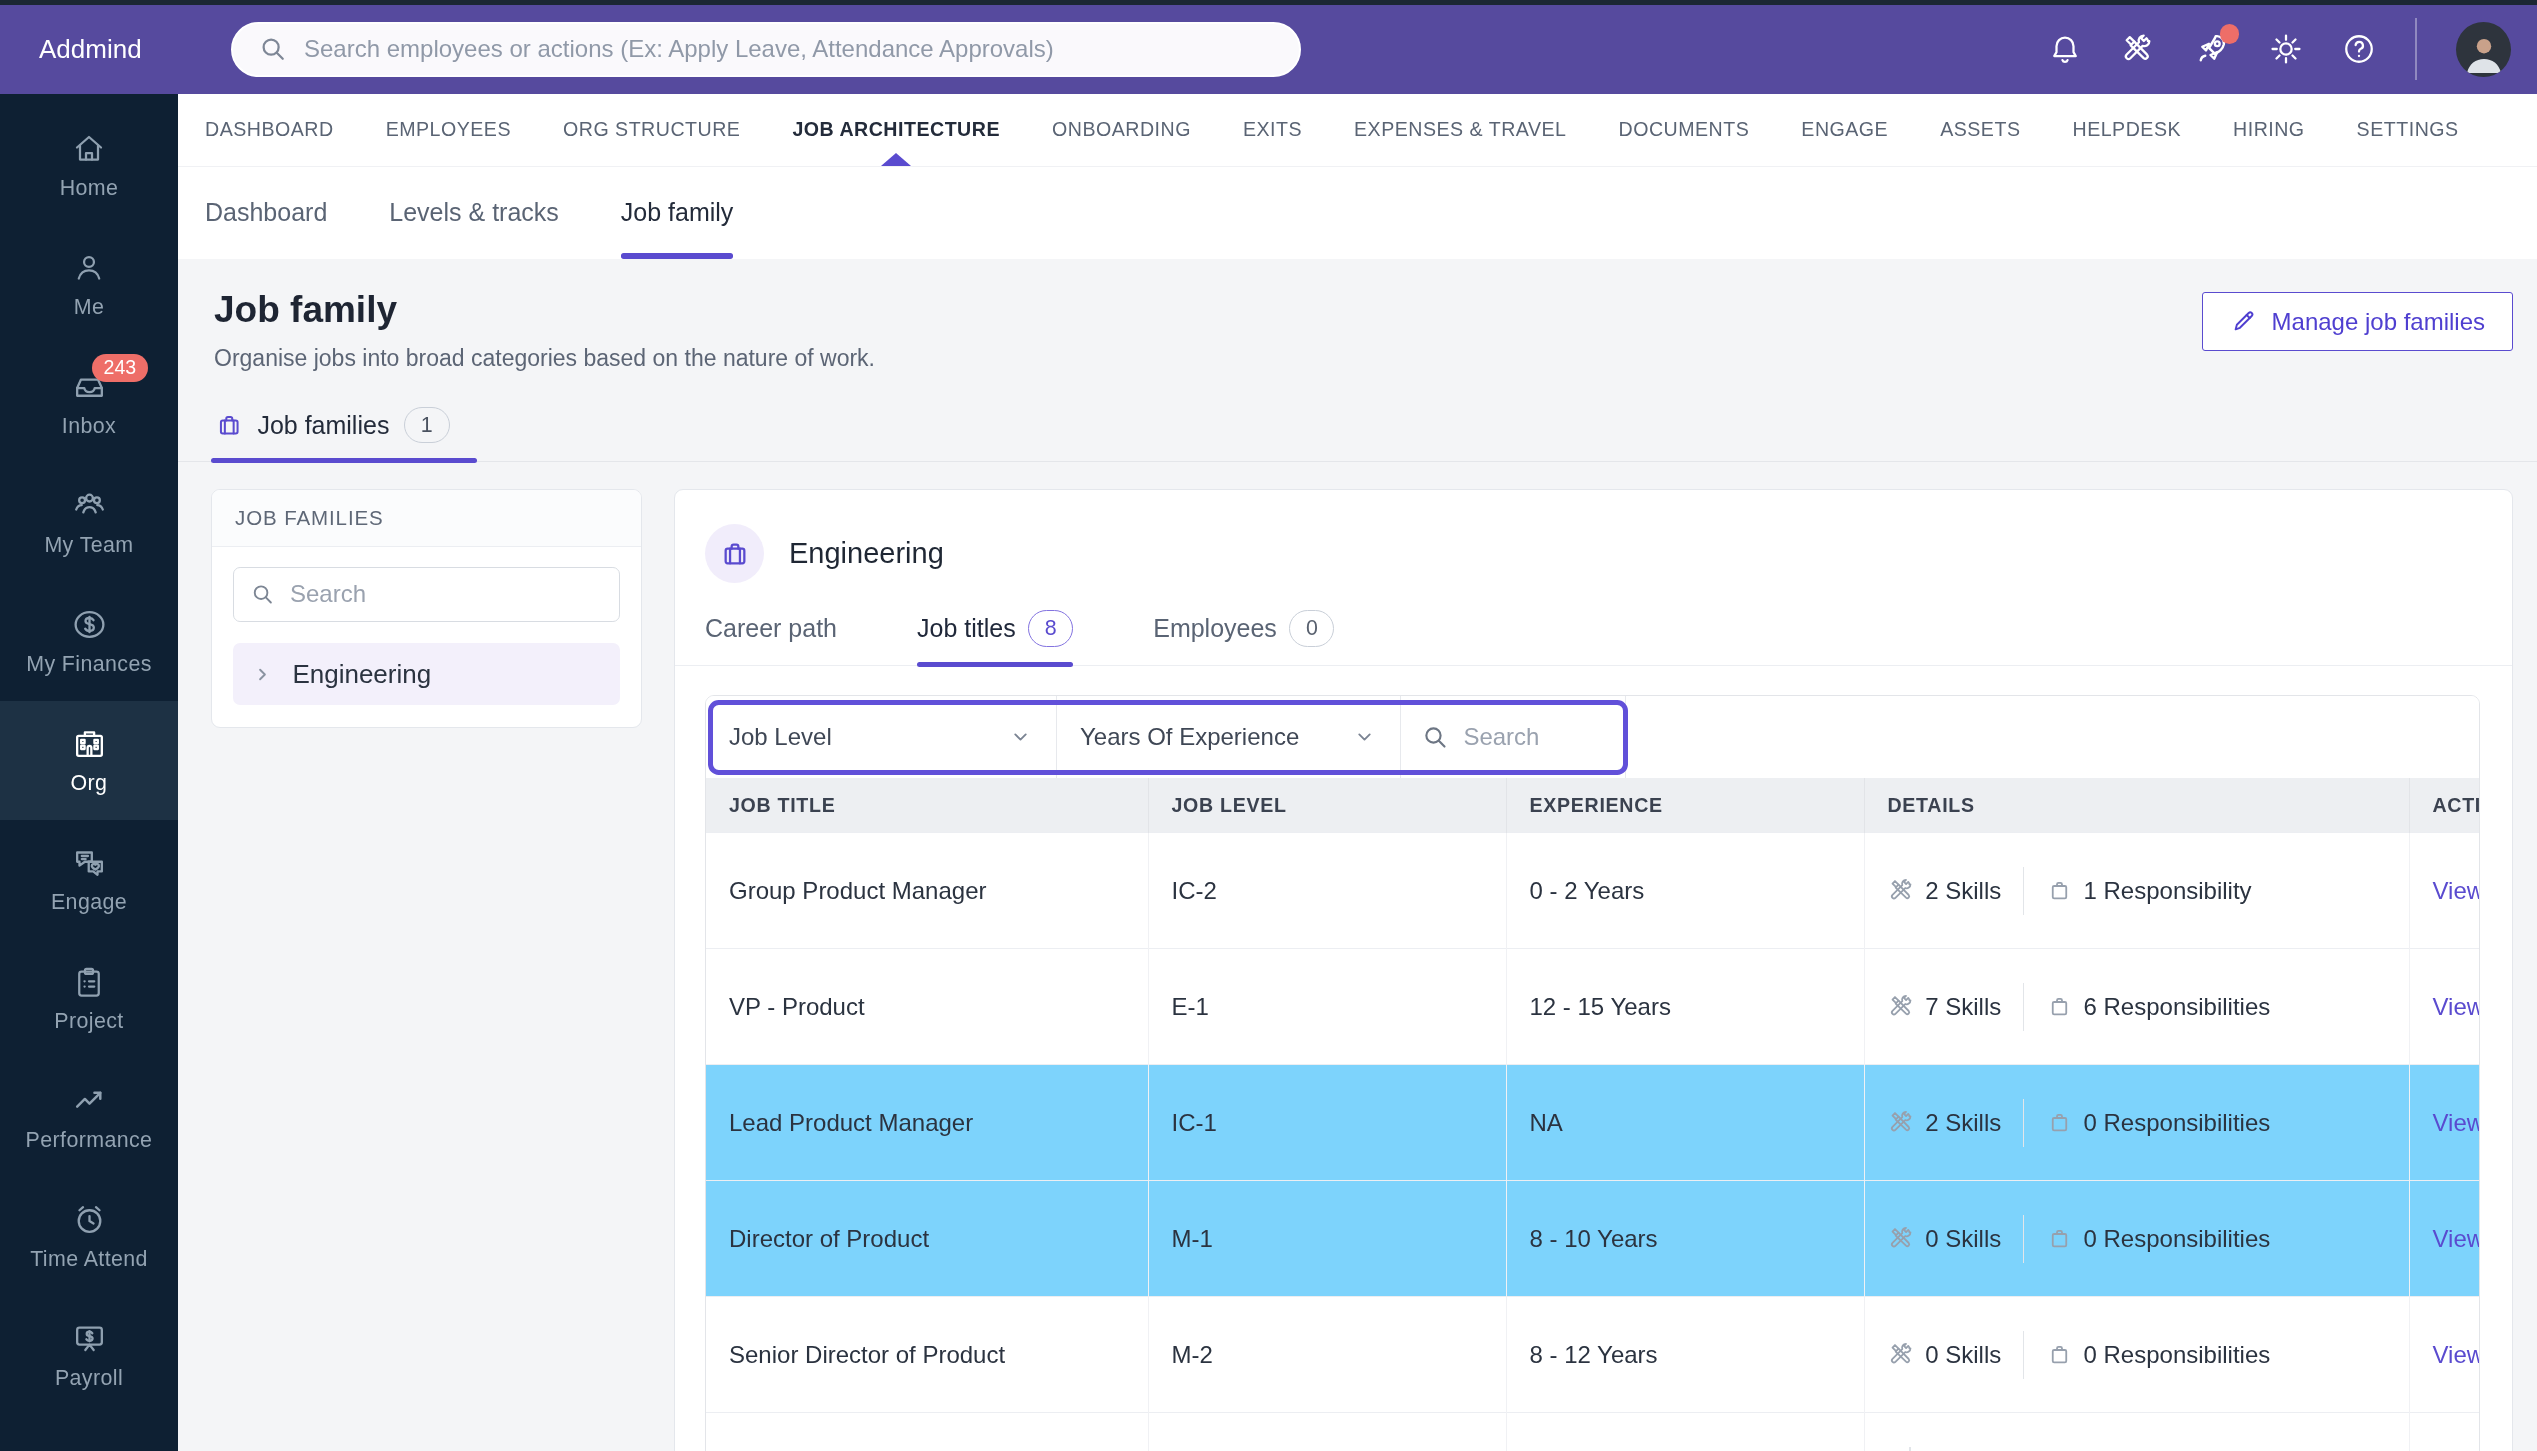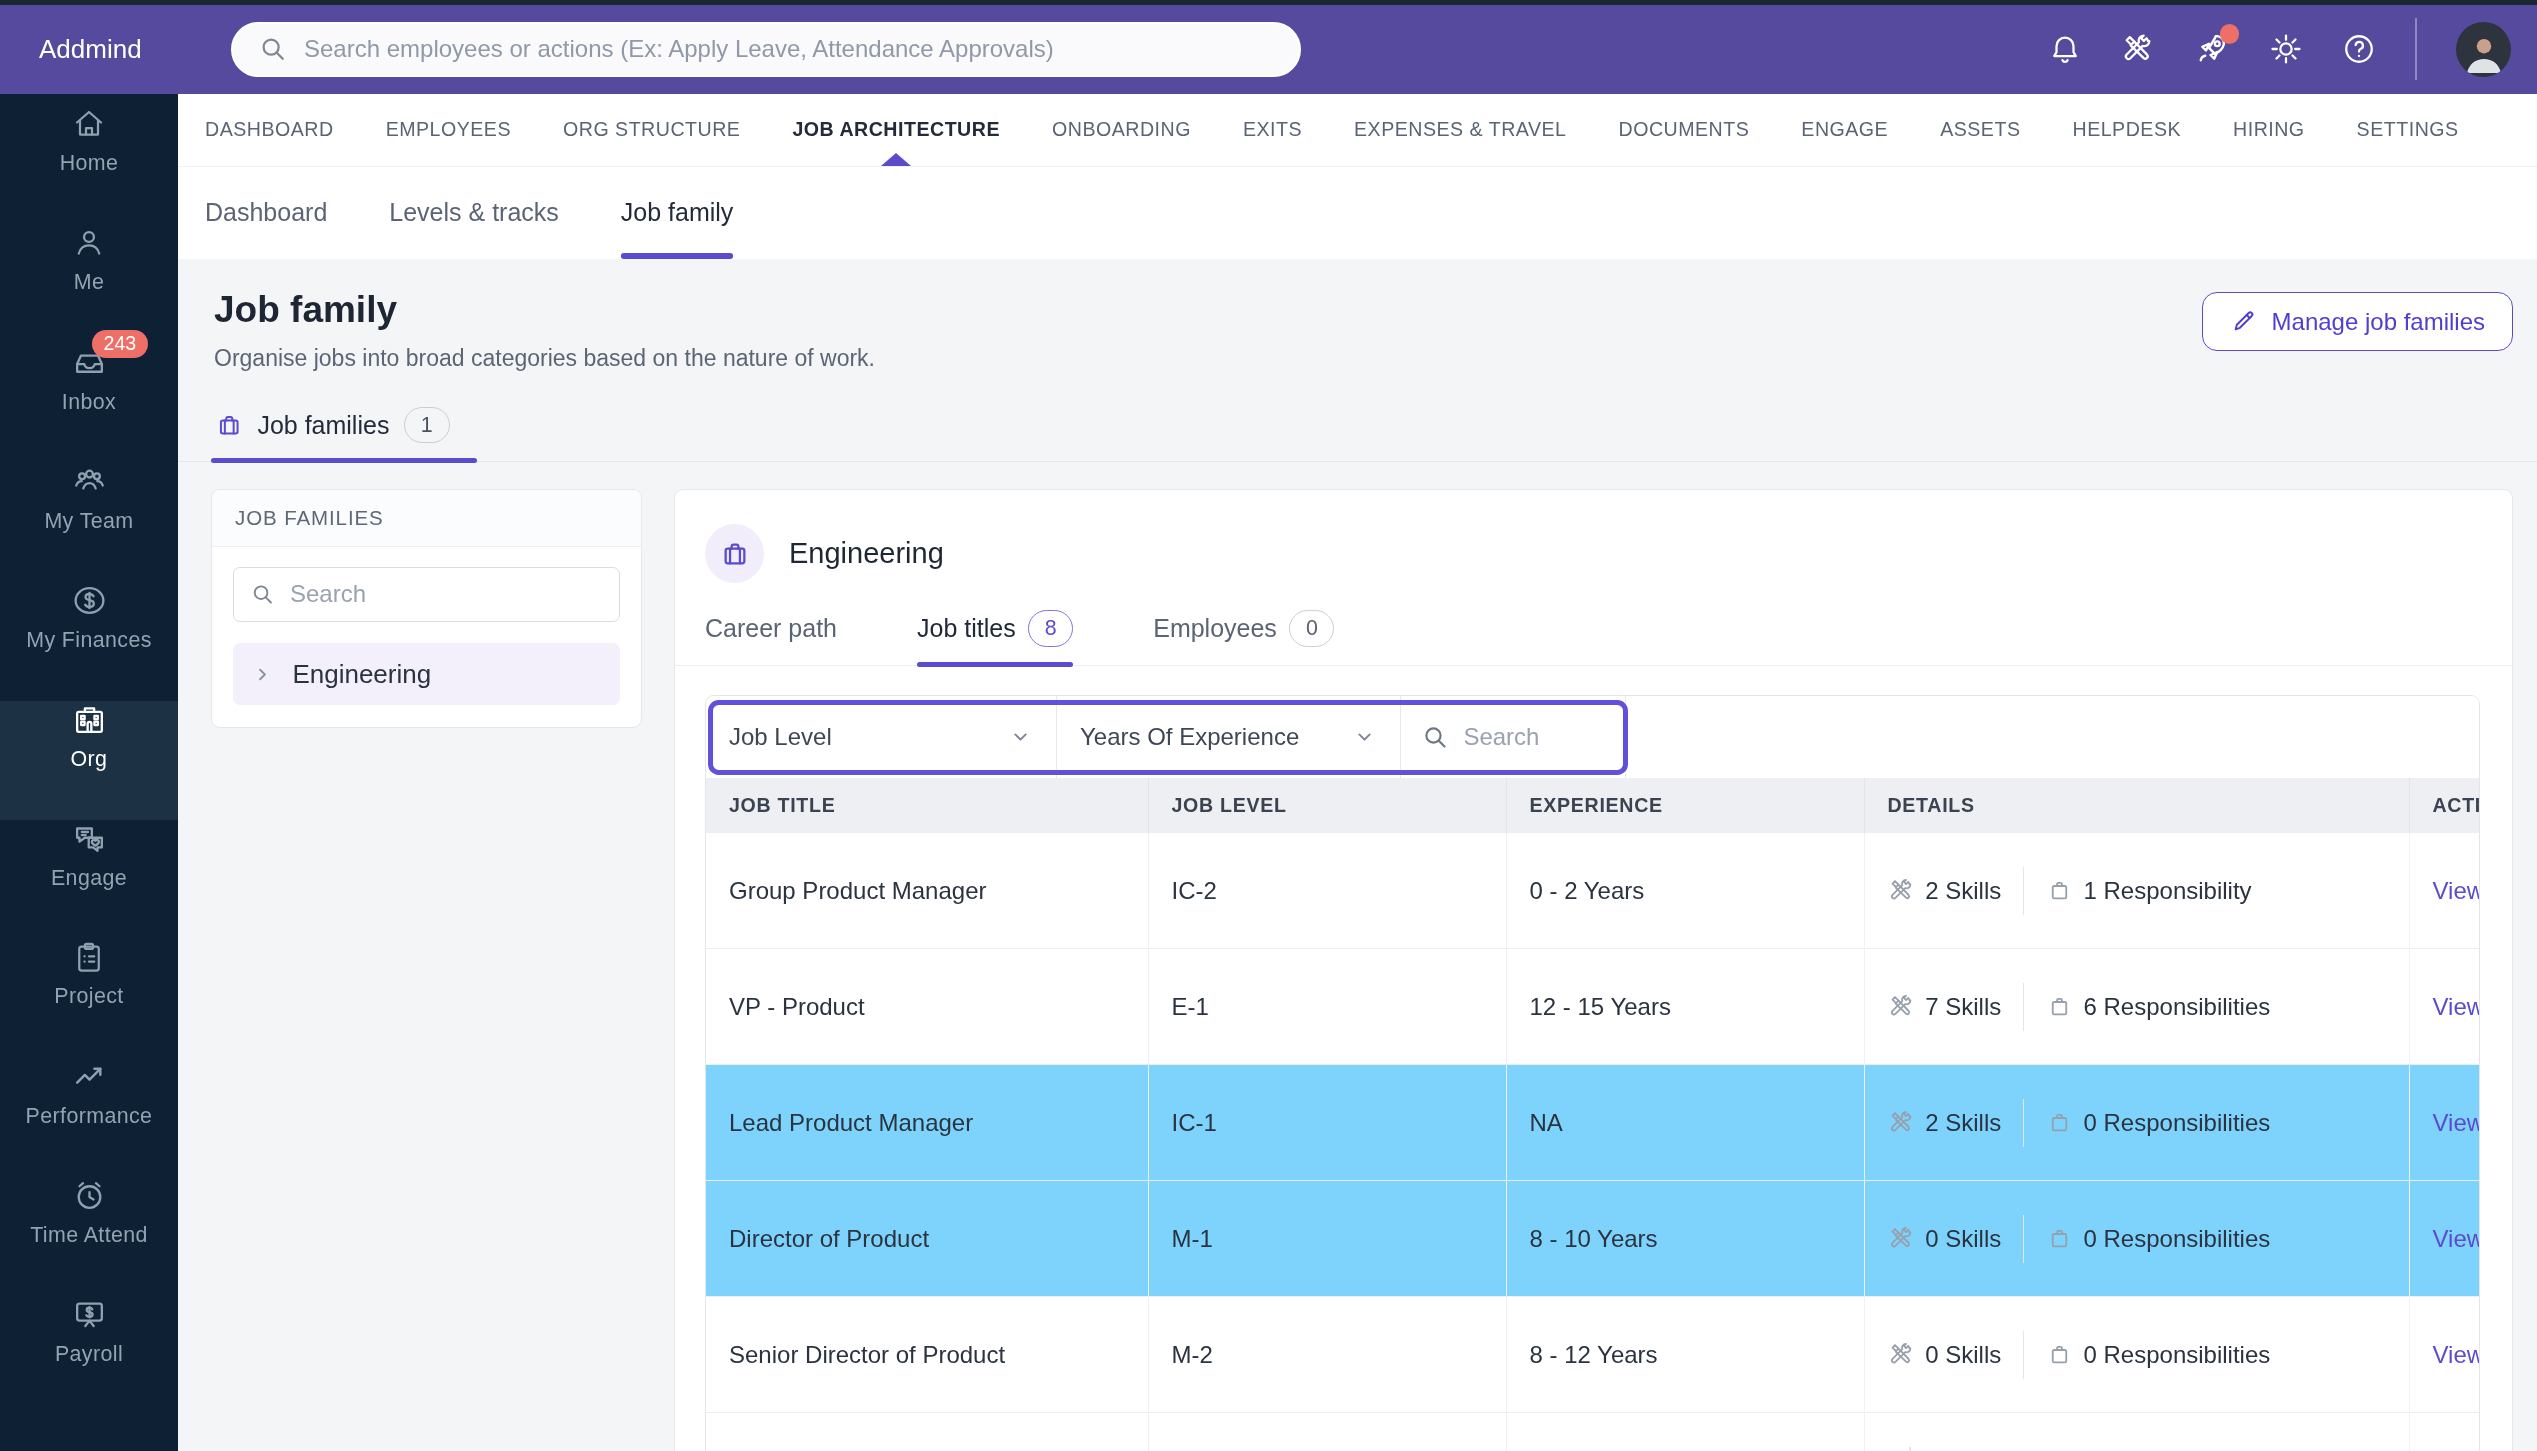--- a/index.html
+++ b/index.html
@@ -37,21 +37,21 @@
   .global-search input::placeholder{color:#9099a8;}
   .topbar-icons{margin-left:auto;display:flex;align-items:center;gap:39px;padding-right:27px;color:#fff;}
   .tb-icon{position:relative;cursor:pointer;}
   .tb-dot{position:absolute;top:-7.1px;right:-9px;width:19.6px;height:19.6px;border-radius:50%;background:var(--badge-red);}
   .tb-divider{width:1.8px;height:62px;background:rgba(255,255,255,0.35);}
   .avatar{width:55px;height:55px;border-radius:50%;background:#2e343d;overflow:hidden;display:flex;align-items:flex-end;justify-content:center;cursor:pointer;flex-shrink:0;}
 
   
   .shell{display:flex;height:1358px;}
   .sidebar{width:178px;background:var(--sidebar);flex-shrink:0;padding-top:12.5px;height:100%;}
-  .side-item{height:119px;display:flex;flex-direction:column;align-items:center;justify-content:flex-start;gap:9px;color:var(--sidebar-text);cursor:pointer;}
+  .side-item{height:119px;display:flex;flex-direction:column;align-items:center;justify-content:center;gap:9px;color:var(--sidebar-text);cursor:pointer;}
   .side-item .icon{position:relative;color:#8fa0b0;}
   .side-item .lbl{font-size:21.4px;letter-spacing:0.4px;}
   .side-item.active{background:var(--sidebar-active);color:#fff;}
   .side-item.active .icon{color:#fff;}
   .side-badge{position:absolute;top:-14.3px;left:21.4px;background:var(--badge-red);color:#fff;font-size:19.6px;border-radius:891px;padding:2.7px 11.6px;font-weight:500;}
 
   .main{flex:1;display:flex;flex-direction:column;min-width:0;background:#fff;}
 
   
   .mainnav{height:73px;display:flex;align-items:center;gap:52px;padding:0 27px;background:#fff;border-bottom:0.9px solid #f0f1f4;flex-shrink:0;}
@@ -63,21 +63,21 @@
   .subnav{height:92px;display:flex;align-items:stretch;gap:62px;padding:0 27px;background:#fff;flex-shrink:0;}
   .subnav-item{font-size:25px;color:#5a6474;cursor:pointer;display:flex;align-items:center;position:relative;}
   .subnav-item.active{color:#232b3a;font-weight:500;}
   .subnav-item.active::after{content:"";position:absolute;bottom:0;left:0;right:0;height:5.3px;border-radius:2.7px;background:var(--accent);}
 
   
   .content{flex:1;background:var(--page-bg);min-height:0;display:flex;flex-direction:column;}
   .page-head{display:flex;align-items:flex-start;justify-content:space-between;padding:30px 25px 0 36px;}
   .page-title{font-size:37px;font-weight:bold;color:#1e2533;}
   .page-sub{font-size:23px;color:var(--text-gray);margin-top:14.3px;}
-  .manage-btn{display:flex;align-items:center;gap:14.3px;height:59px;padding:0 27px;background:#fff;border:1.8px solid var(--accent);border-radius:15px;color:var(--accent-dark);font-size:24px;cursor:pointer;margin-top:3.6px;}
+  .manage-btn{display:flex;align-items:center;gap:14.3px;height:59px;padding:0 27px;background:#fff;border:1.8px solid var(--accent);border-radius:3px;color:var(--accent-dark);font-size:24px;cursor:pointer;margin-top:3.6px;}
 
   .tabs-band{display:flex;padding:0 33px;border-bottom:1.8px solid #e4e6ea;margin-top:23px;}
   .band-tab{display:flex;align-items:center;gap:14.3px;padding:12.5px 27px 18px 3.6px;position:relative;cursor:pointer;}
   .band-tab .t-label{font-size:25px;color:#232b3a;font-weight:500;}
   .band-tab.active::after{content:"";position:absolute;left:0;right:0;bottom:-1.8px;height:5.3px;border-radius:2.7px;background:var(--accent);}
   .count-pill{min-width:46px;height:36px;border:1.8px solid #c9cfd8;border-radius:891px;display:flex;align-items:center;justify-content:center;font-size:21.4px;color:#4a5260;padding:0 10.7px;}
 
   .panels{display:flex;gap:32px;padding:27px 25px 0 33px;flex:1;min-height:0;align-items:flex-start;}
 
   

